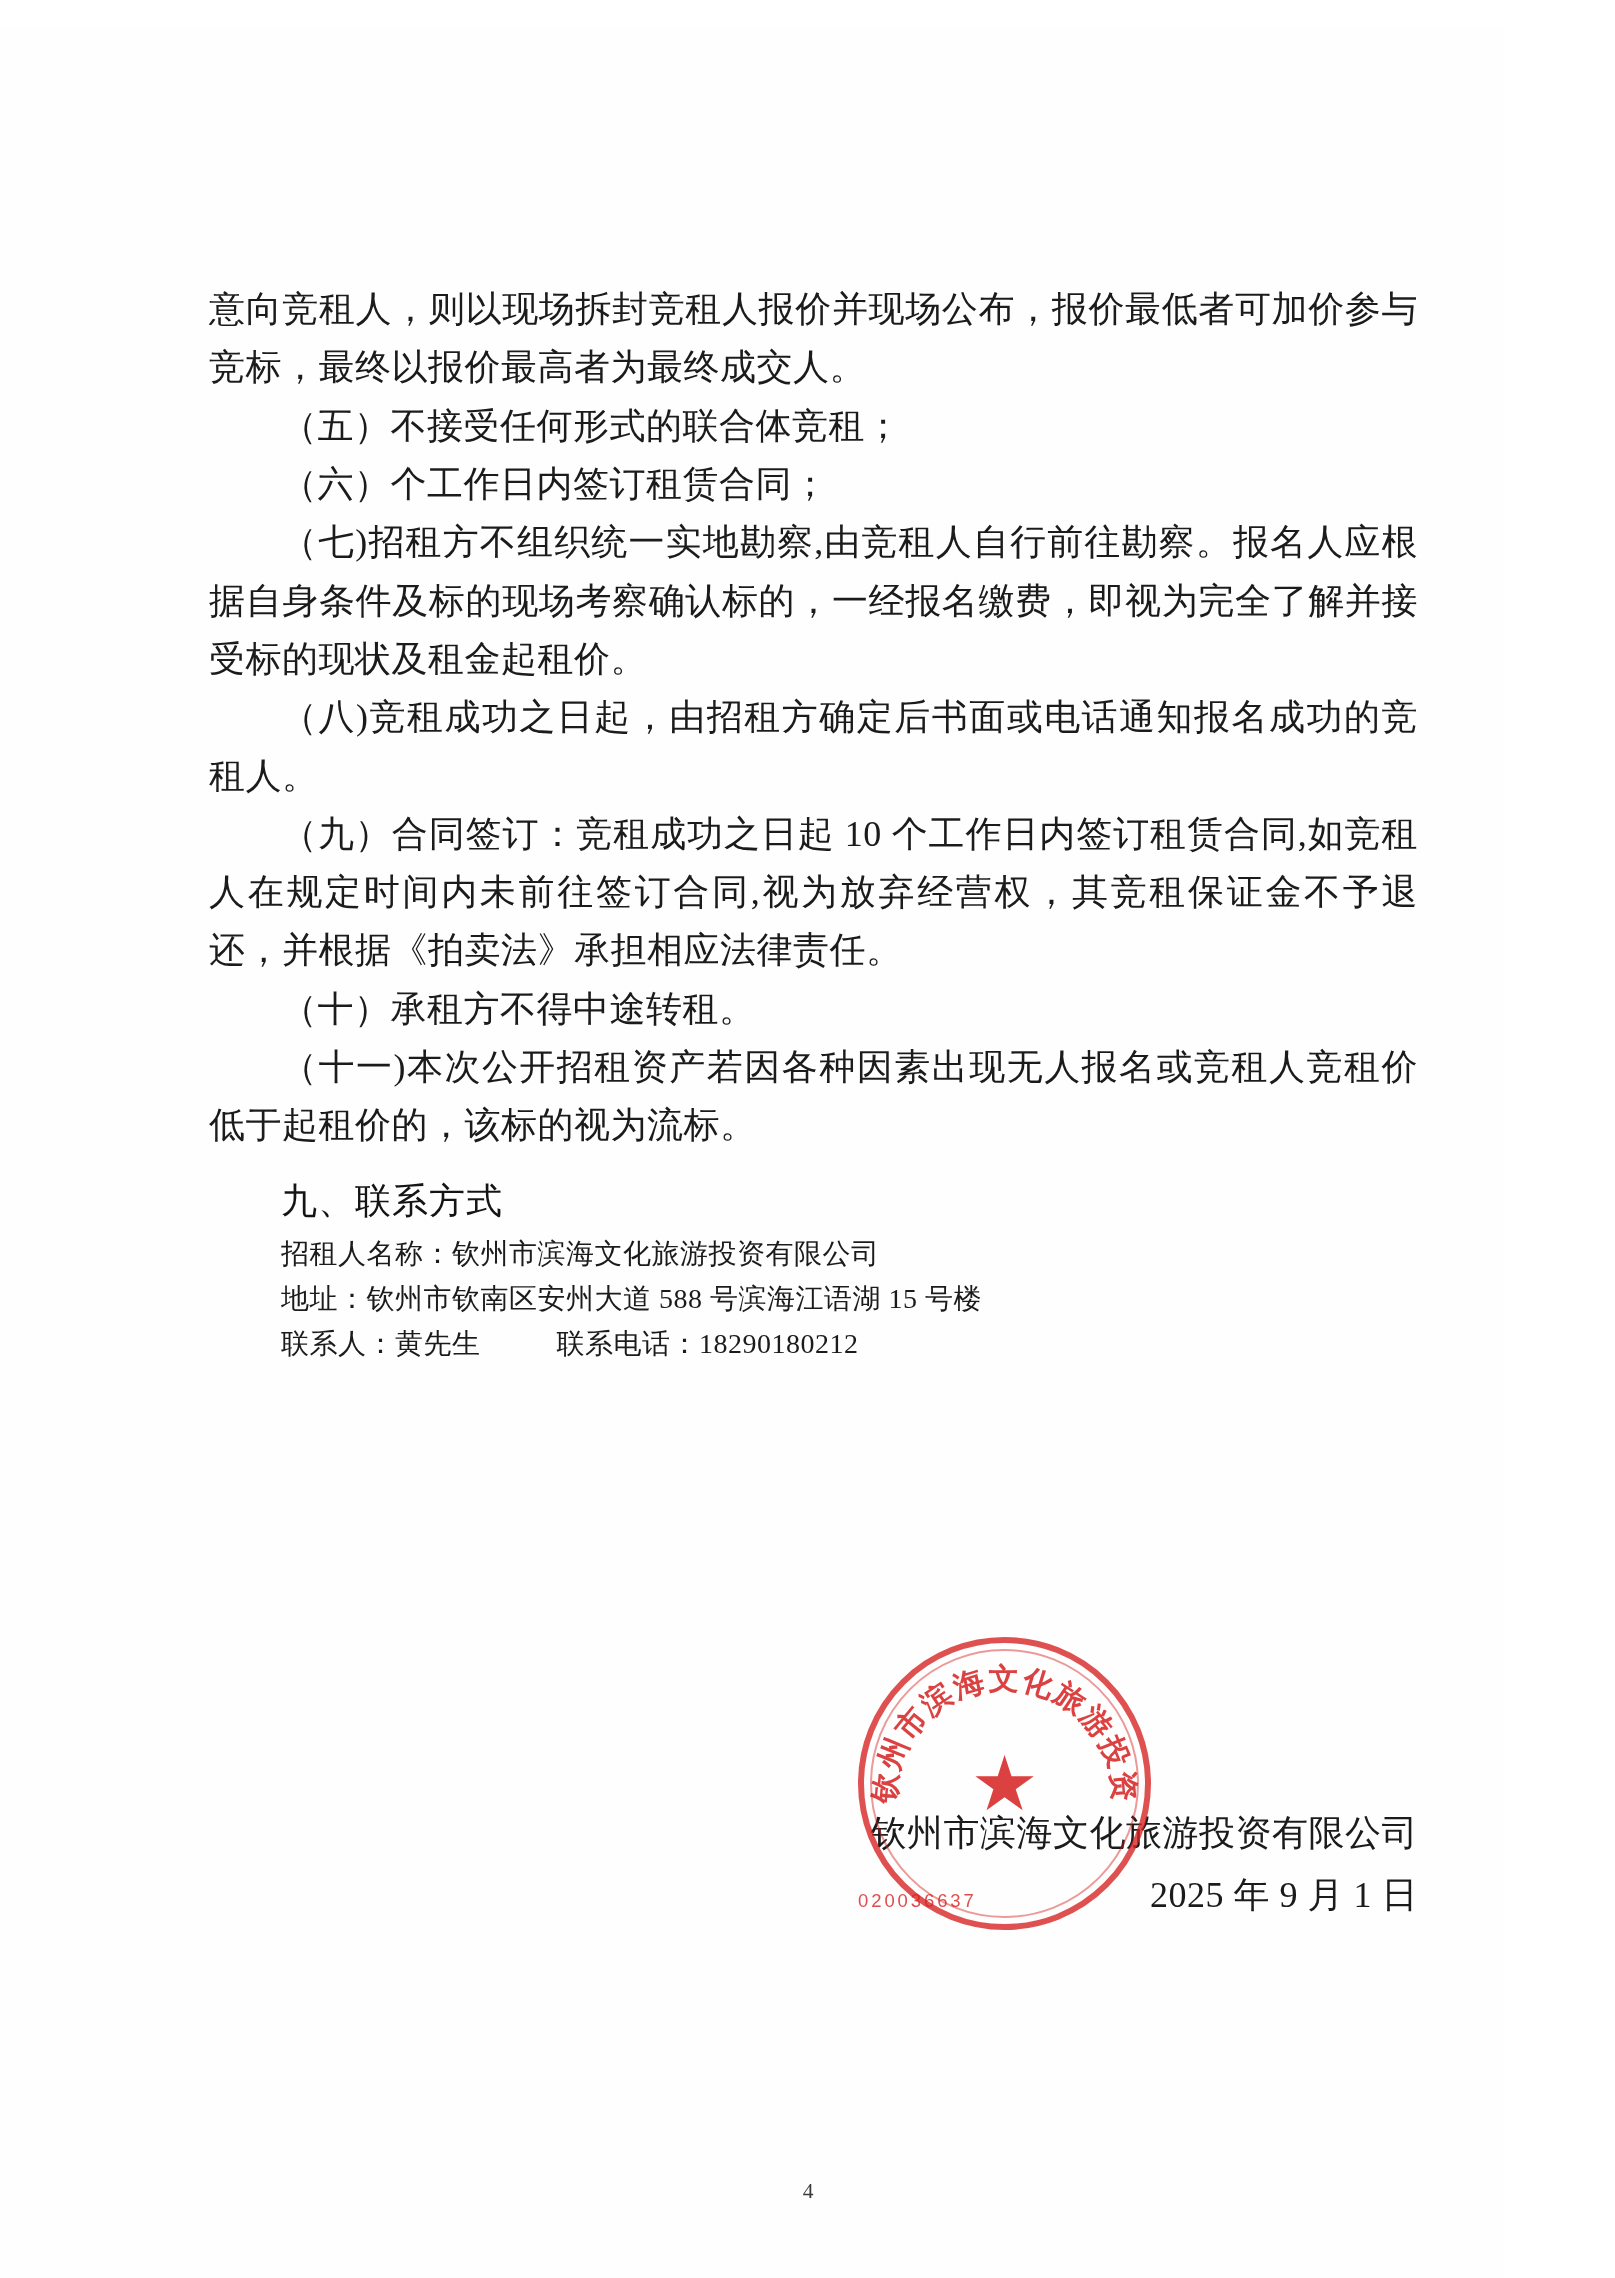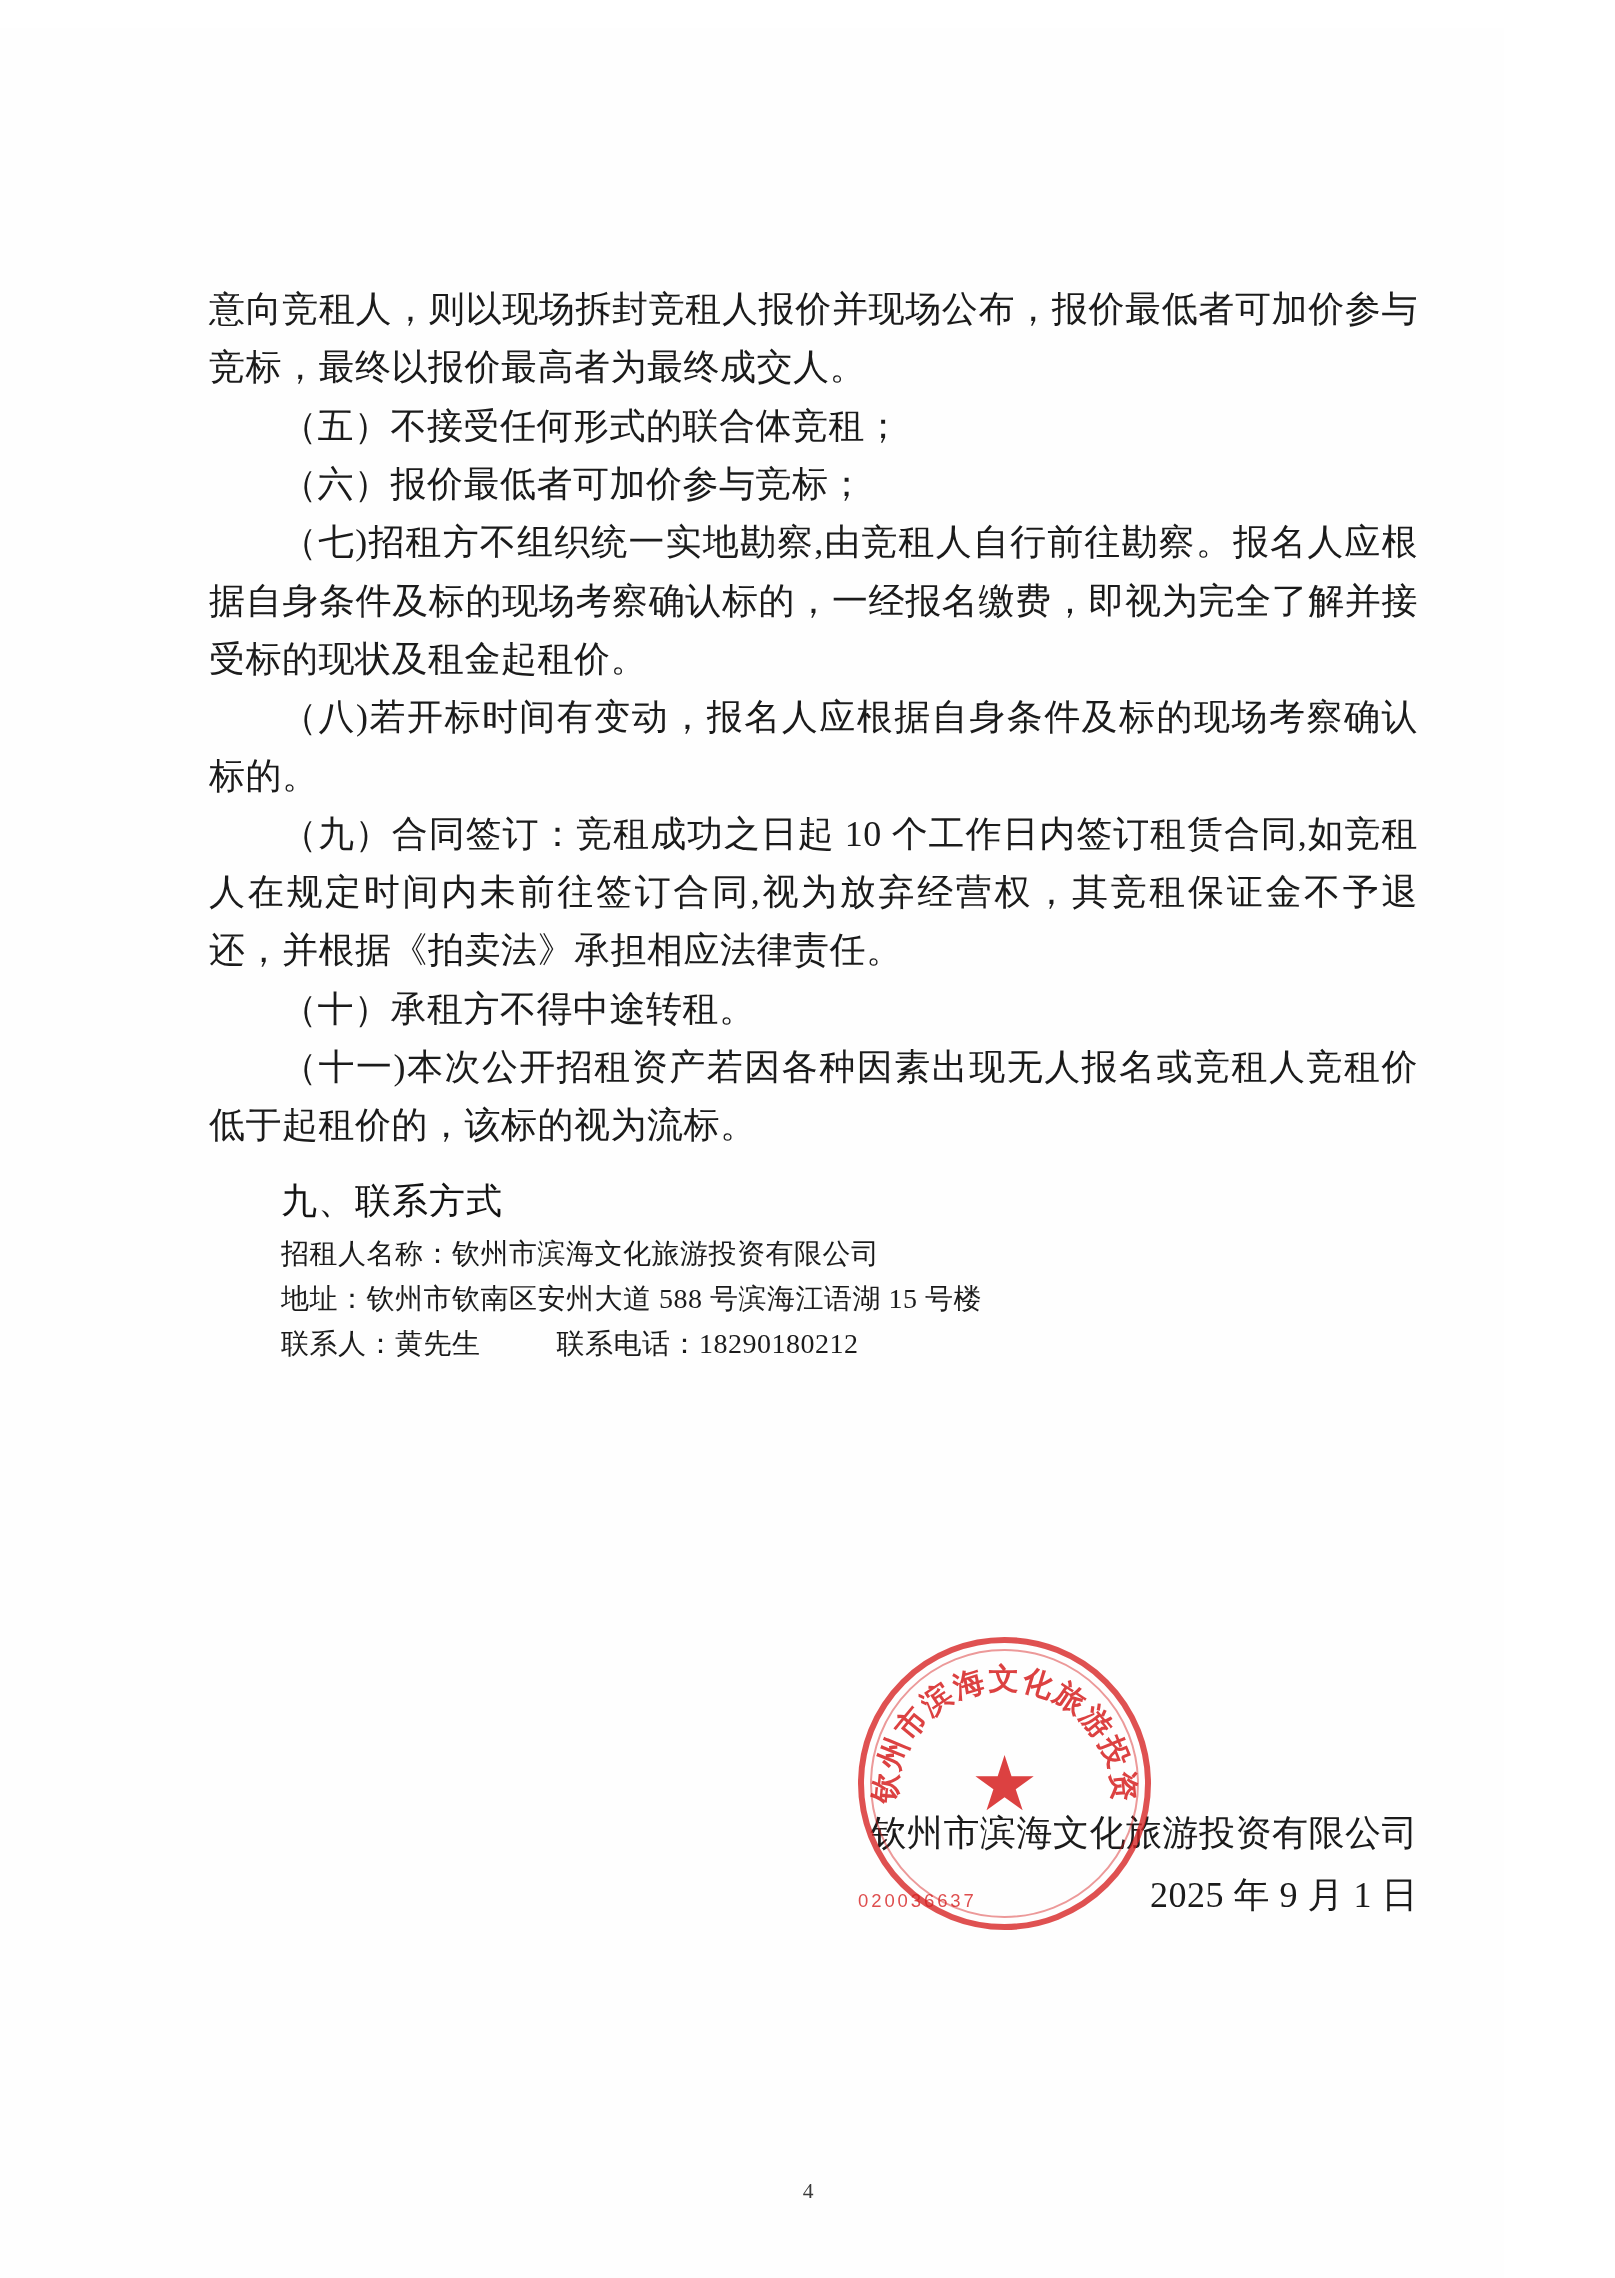--- a/index.html
+++ b/index.html
@@ -137,23 +137,23 @@
   }
 </style>
 </head>
 <body>
 
 <div class="page">
 
   <div class="content">
     <p class="para">意向竞租人，则以现场拆封竞租人报价并现场公布，报价最低者可加价参与竞标，最终以报价最高者为最终成交人。</p>
     <p class="para indent">（五）不接受任何形式的联合体竞租；</p>
-    <p class="para indent">（六）报价最低者可加价参与竞标；</p>
+    <p class="para indent">（六）个工作日内签订租赁合同；</p>
     <p class="para indent">（七)招租方不组织统一实地勘察,由竞租人自行前往勘察。报名人应根据自身条件及标的现场考察确认标的，一经报名缴费，即视为完全了解并接受标的现状及租金起租价。</p>
-    <p class="para indent">（八)若开标时间有变动，报名人应根据自身条件及标的现场考察确认标的。</p>
+    <p class="para indent">（八)竞租成功之日起，由招租方确定后书面或电话通知报名成功的竞租人。</p>
     <p class="para indent">（九）合同签订：竞租成功之日起 10 个工作日内签订租赁合同,如竞租人在规定时间内未前往签订合同,视为放弃经营权，其竞租保证金不予退还，并根据《拍卖法》承担相应法律责任。</p>
     <p class="para indent">（十）承租方不得中途转租。</p>
     <p class="para indent">（十一)本次公开招租资产若因各种因素出现无人报名或竞租人竞租价低于起租价的，该标的视为流标。</p>
 
     <div class="section-head">九、联系方式</div>
 
     <div class="contact-line">
       <span>招租人名称：</span><span>钦州市滨海文化旅游投资有限公司</span>
     </div>
     <div class="contact-line">

